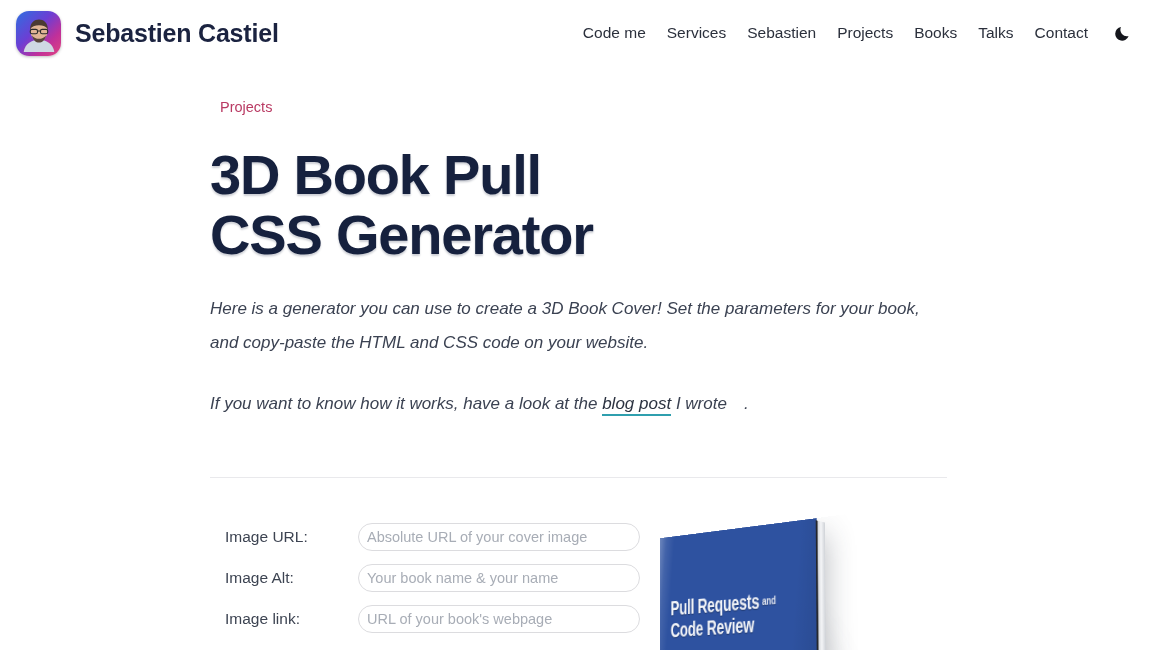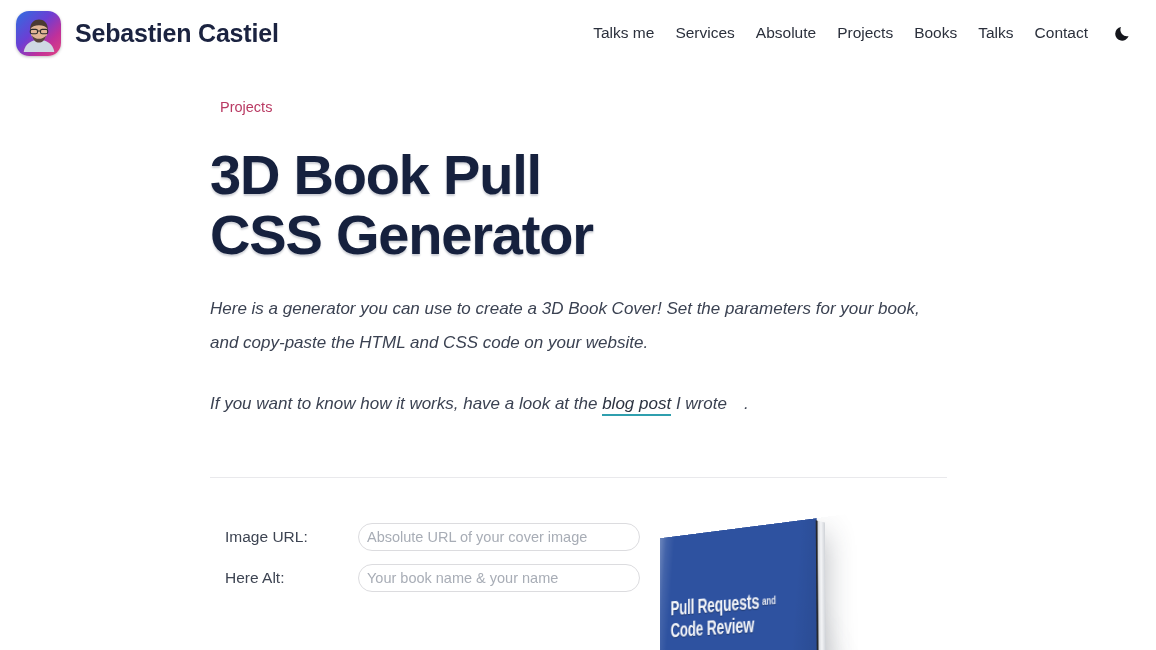--- a/index.html
+++ b/index.html
@@ -247,23 +247,23 @@
         <path d="M8.4 17.5 C10 22.8 12.4 24.6 15.5 24.6 C18.6 24.6 21 22.8 22.6 17.5 C20.6 20 18.2 20.8 15.5 20.8 C12.8 20.8 10.4 20 8.4 17.5 Z" fill="#5a463c"></path>
         <rect x="6.8" y="11.4" width="7.2" height="4.4" rx="1.6" fill="none" stroke="#2b2b2b" stroke-width="1.1"></rect>
         <rect x="17" y="11.4" width="7.2" height="4.4" rx="1.6" fill="none" stroke="#2b2b2b" stroke-width="1.1"></rect>
         <line x1="14" y1="13" x2="17" y2="13" stroke="#2b2b2b" stroke-width="1.1"></line>
       </svg>
     </span>
     <span class="brand-name">Sebastien Castiel</span>
   </a>
 
   <nav class="main-nav">
-    <a class="nav-link" href="#">Talks me</a>
+    <a class="nav-link" href="#">Code me</a>
     <a class="nav-link" href="#">Services</a>
-    <a class="nav-link" href="#">Absolute</a>
+    <a class="nav-link" href="#">Sebastien</a>
     <a class="nav-link" href="#">Projects</a>
     <a class="nav-link" href="#">Books</a>
     <a class="nav-link" href="#">Talks</a>
     <a class="nav-link" href="#">Contact</a>
 
     <button class="theme-toggle">
       <svg width="17" height="17" viewBox="0 0 17 17">
         <path d="M13.6 11.1 A6.6 6.6 0 0 1 6.0 2.0 A6.9 6.9 0 1 0 13.6 11.1 Z" fill="#14161c"></path>
       </svg>
     </button>
@@ -290,24 +290,28 @@
     <section class="generator">
 
       <div class="form-col">
 
         <div class="form-row">
           <label class="form-label">Image URL:</label>
           <input class="form-input" type="text" placeholder="Absolute URL of your cover image" style="">
         </div>
 
         <div class="form-row">
-          <label class="form-label">Here Alt:</label>
+          <label class="form-label">Image Alt:</label>
           <input class="form-input" type="text" placeholder="Your book name &amp; your name" style="">
         </div>
 
+        <div class="form-row">
+          <label class="form-label">Image link:</label>
+          <input class="form-input" type="text" placeholder="URL of your book's webpage" style="">
+        </div>
 
       </div>
 
       <div class="preview-col">
         <div class="book-stage">
           <div class="book-shadow"></div>
           <div class="book">
             <div class="book-pages"></div>
             <div class="book-cover">
               <div class="cover-text">

